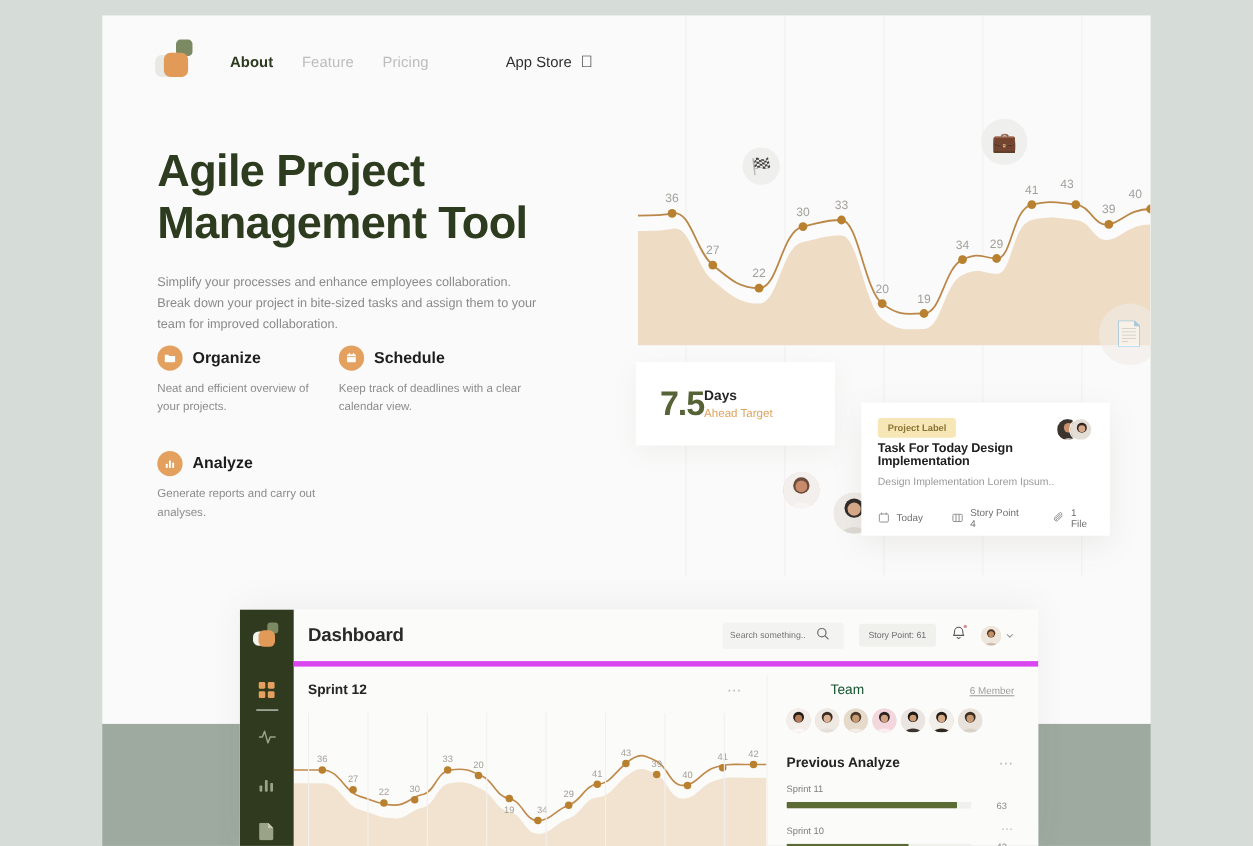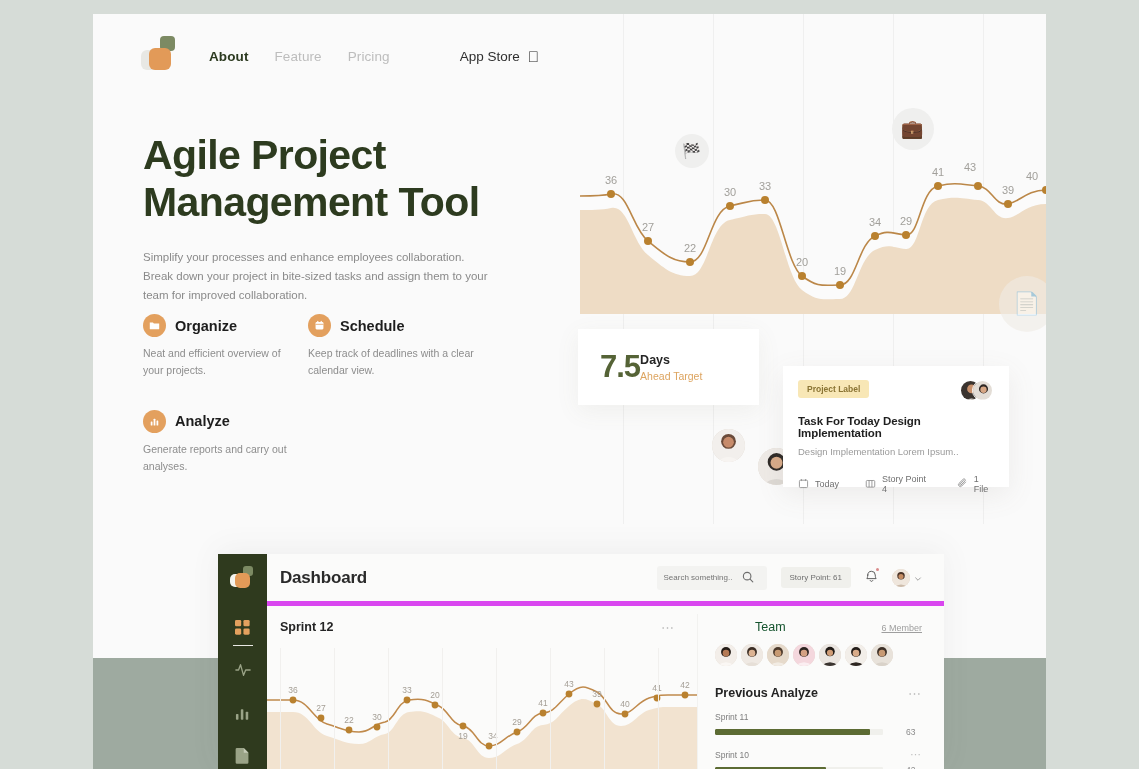--- a/index.html
+++ b/index.html
@@ -98,21 +98,21 @@
     background: #fff; padding: 14px 15px 0 15px;
     box-shadow: 0 8px 26px rgba(120,110,95,.10);
   }
   .task-top { display: flex; justify-content: space-between; align-items: flex-start; }
   .task-label {
     background: #f8e7b6; color: #8a7434; font-size: 8.5px;
     padding: 4px 9px; border-radius: 3px; font-weight: bold;
   }
   .task-avs { position: relative; width: 34px; height: 22px; }
   .task-avs .a { position: absolute; width: 21px; height: 21px; border-radius: 50%; border: 1.5px solid #fff; overflow:hidden;}
-  .task-title { font-size: 11.5px; font-weight: bold; color: #1f1f1f; margin-top: 13px; letter-spacing: -0.1px;}
+  .task-title { font-size: 11.5px; font-weight: bold; color: #1f1f1f; letter-spacing: -0.1px;}
   .task-desc { font-size: 9.5px; color: #9a9a9a; margin-top: 7px; }
   .task-meta { display: flex; gap: 26px; margin-top: 17px; align-items: center; }
   .meta { display: flex; align-items: center; gap: 6px; font-size: 9px; color: #6f6f6f; }
 
   
   .dash {
     position: absolute; left: 218px; top: 554px;
     width: 726px; height: 215px;
     background: #fbfbfa; overflow: hidden;
     box-shadow: 0 -4px 28px rgba(90,90,80,.07);

